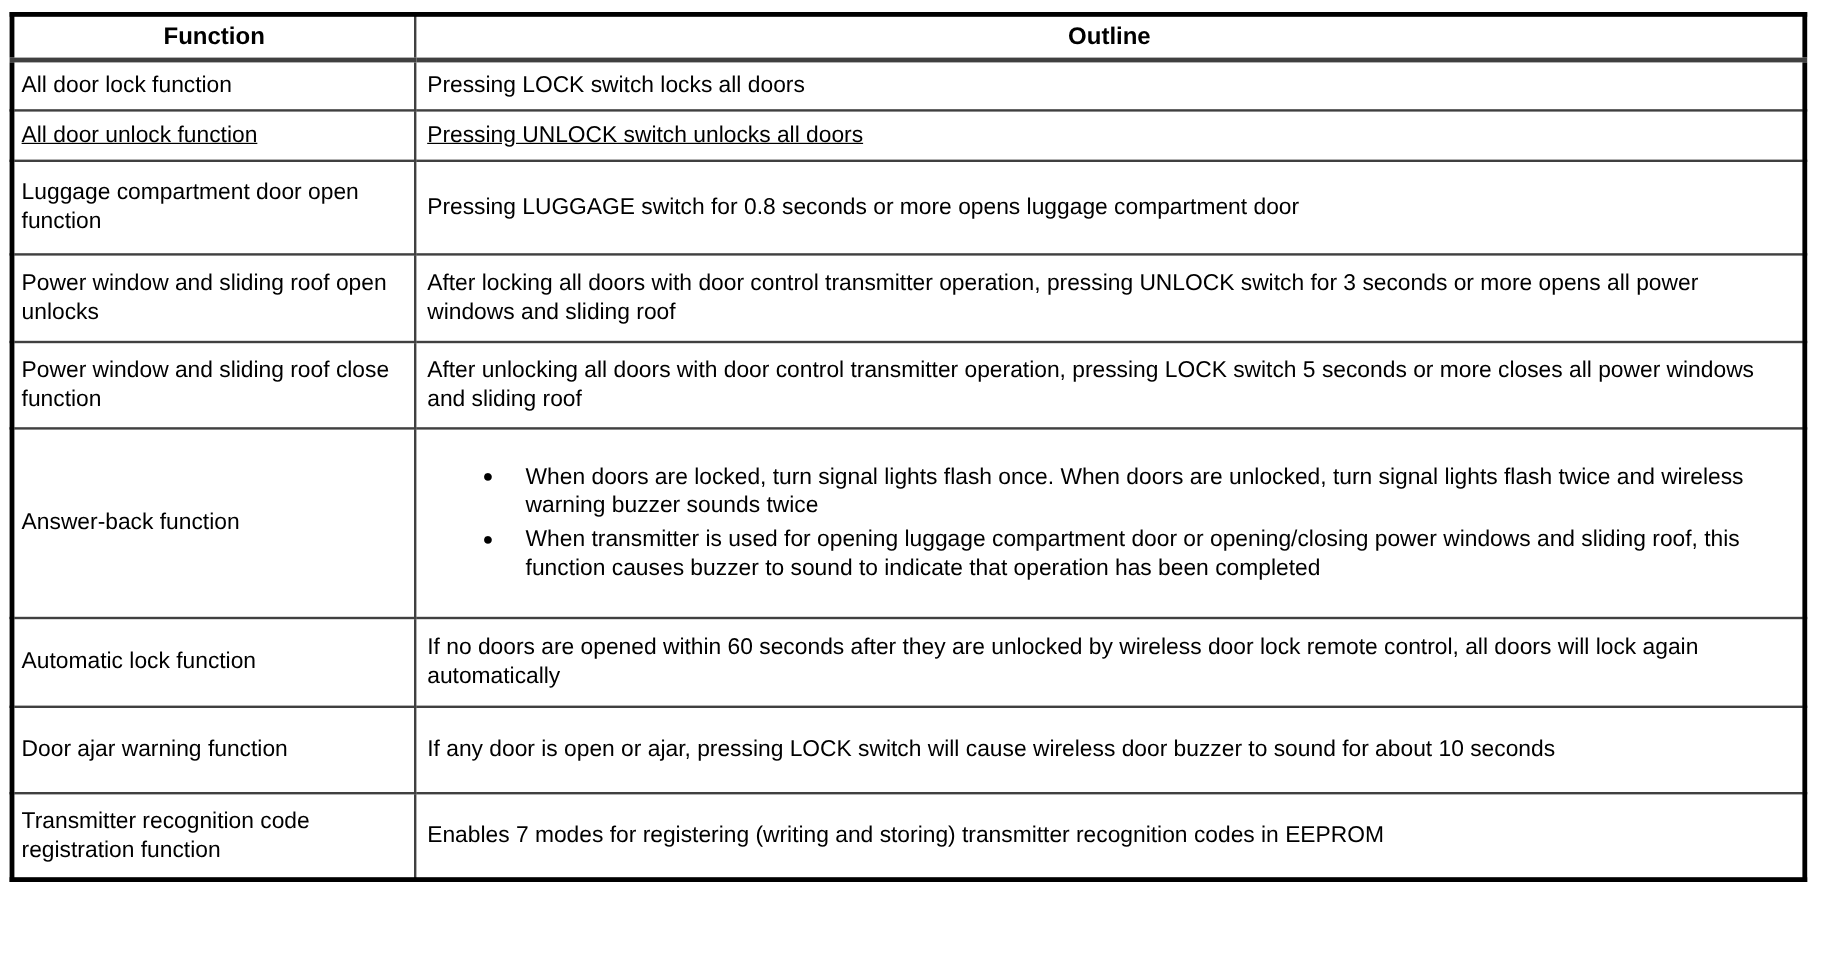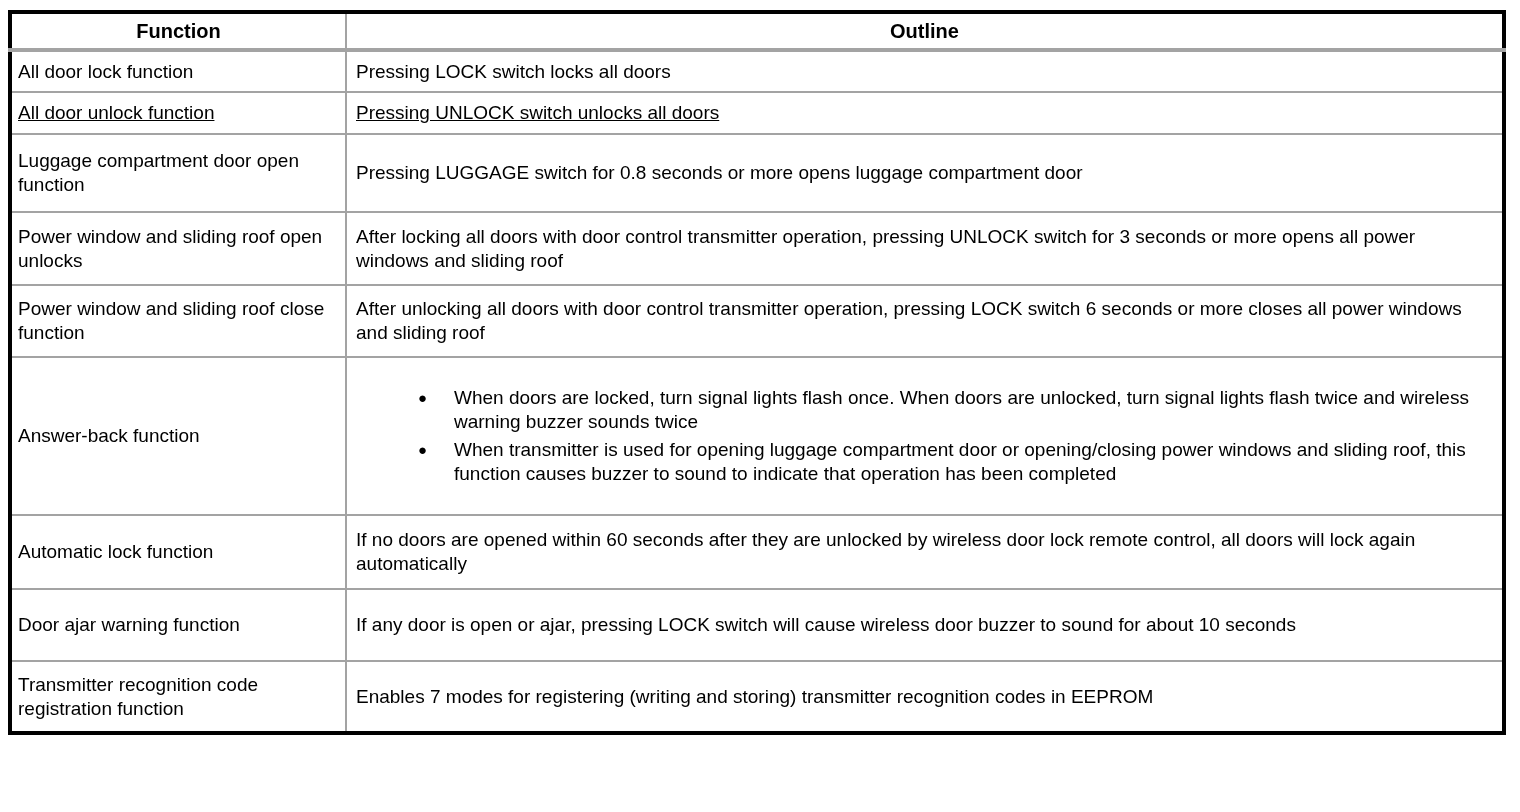--- a/index.html
+++ b/index.html
@@ -20,21 +20,21 @@
   table.spec-table {
     position: absolute;
     left: 8px;
     top: 10px;
     width: 1498px;
     border-collapse: collapse;
     table-layout: fixed;
     background: #ffffff;
   }
   table.spec-table, table.spec-table th, table.spec-table td {
-    border: 2px solid #a3a3a3;
+    border: 2px solid #404040;
   }
   table.spec-table {
     border: 4px solid #000000;
   }
   th.col-function, td.cell-function { width: 336px; }
   th {
     font-weight: bold;
     font-size: 20px;
     text-align: center;
     height: 38px;
@@ -54,21 +54,21 @@
   tbody tr:nth-child(3) td { height: 78px; }
   tbody tr:nth-child(4) td { height: 73px; }
   tbody tr:nth-child(5) td { height: 72px; }
   tbody tr:nth-child(6) td { height: 158px; }
   tbody tr:nth-child(7) td { height: 74px; }
   tbody tr:nth-child(8) td { height: 72px; }
   tbody tr:nth-child(9) td { height: 72px; }
   tbody tr:nth-child(10) td { height: 64px; }
   ul.bullet-list {
     list-style: none;
-    margin: 16px;
+    margin: 0;
     padding: 0;
   }
   ul.bullet-list li {
     position: relative;
     padding-left: 82px;
     margin: 4px 0;
   }
   ul.bullet-list li::before {
     content: "\25CF";
     position: absolute;
@@ -102,21 +102,21 @@
         <tr>
           <td class="cell-function">Luggage compartment door open function</td>
           <td class="cell-outline">Pressing LUGGAGE switch for 0.8 seconds or more opens luggage compartment door</td>
         </tr>
         <tr>
           <td class="cell-function">Power window and sliding roof open unlocks</td>
           <td class="cell-outline">After locking all doors with door control transmitter operation, pressing UNLOCK switch for 3 seconds or more opens all power windows and sliding roof</td>
         </tr>
         <tr>
           <td class="cell-function">Power window and sliding roof close function</td>
-          <td class="cell-outline">After unlocking all doors with door control transmitter operation, pressing LOCK switch 6 seconds or more closes all power windows and sliding roof</td>
+          <td class="cell-outline">After unlocking all doors with door control transmitter operation, pressing LOCK switch 5 seconds or more closes all power windows and sliding roof</td>
         </tr>
         <tr>
           <td class="cell-function">Answer-back function</td>
           <td class="cell-outline">
             <ul class="bullet-list">
               <li>When doors are locked, turn signal lights flash once. When doors are unlocked, turn signal lights flash twice and wireless warning buzzer sounds twice</li>
               <li>When transmitter is used for opening luggage compartment door or opening/closing power windows and sliding roof, this function causes buzzer to sound to indicate that operation has been completed</li>
             </ul>
           </td>
         </tr>

